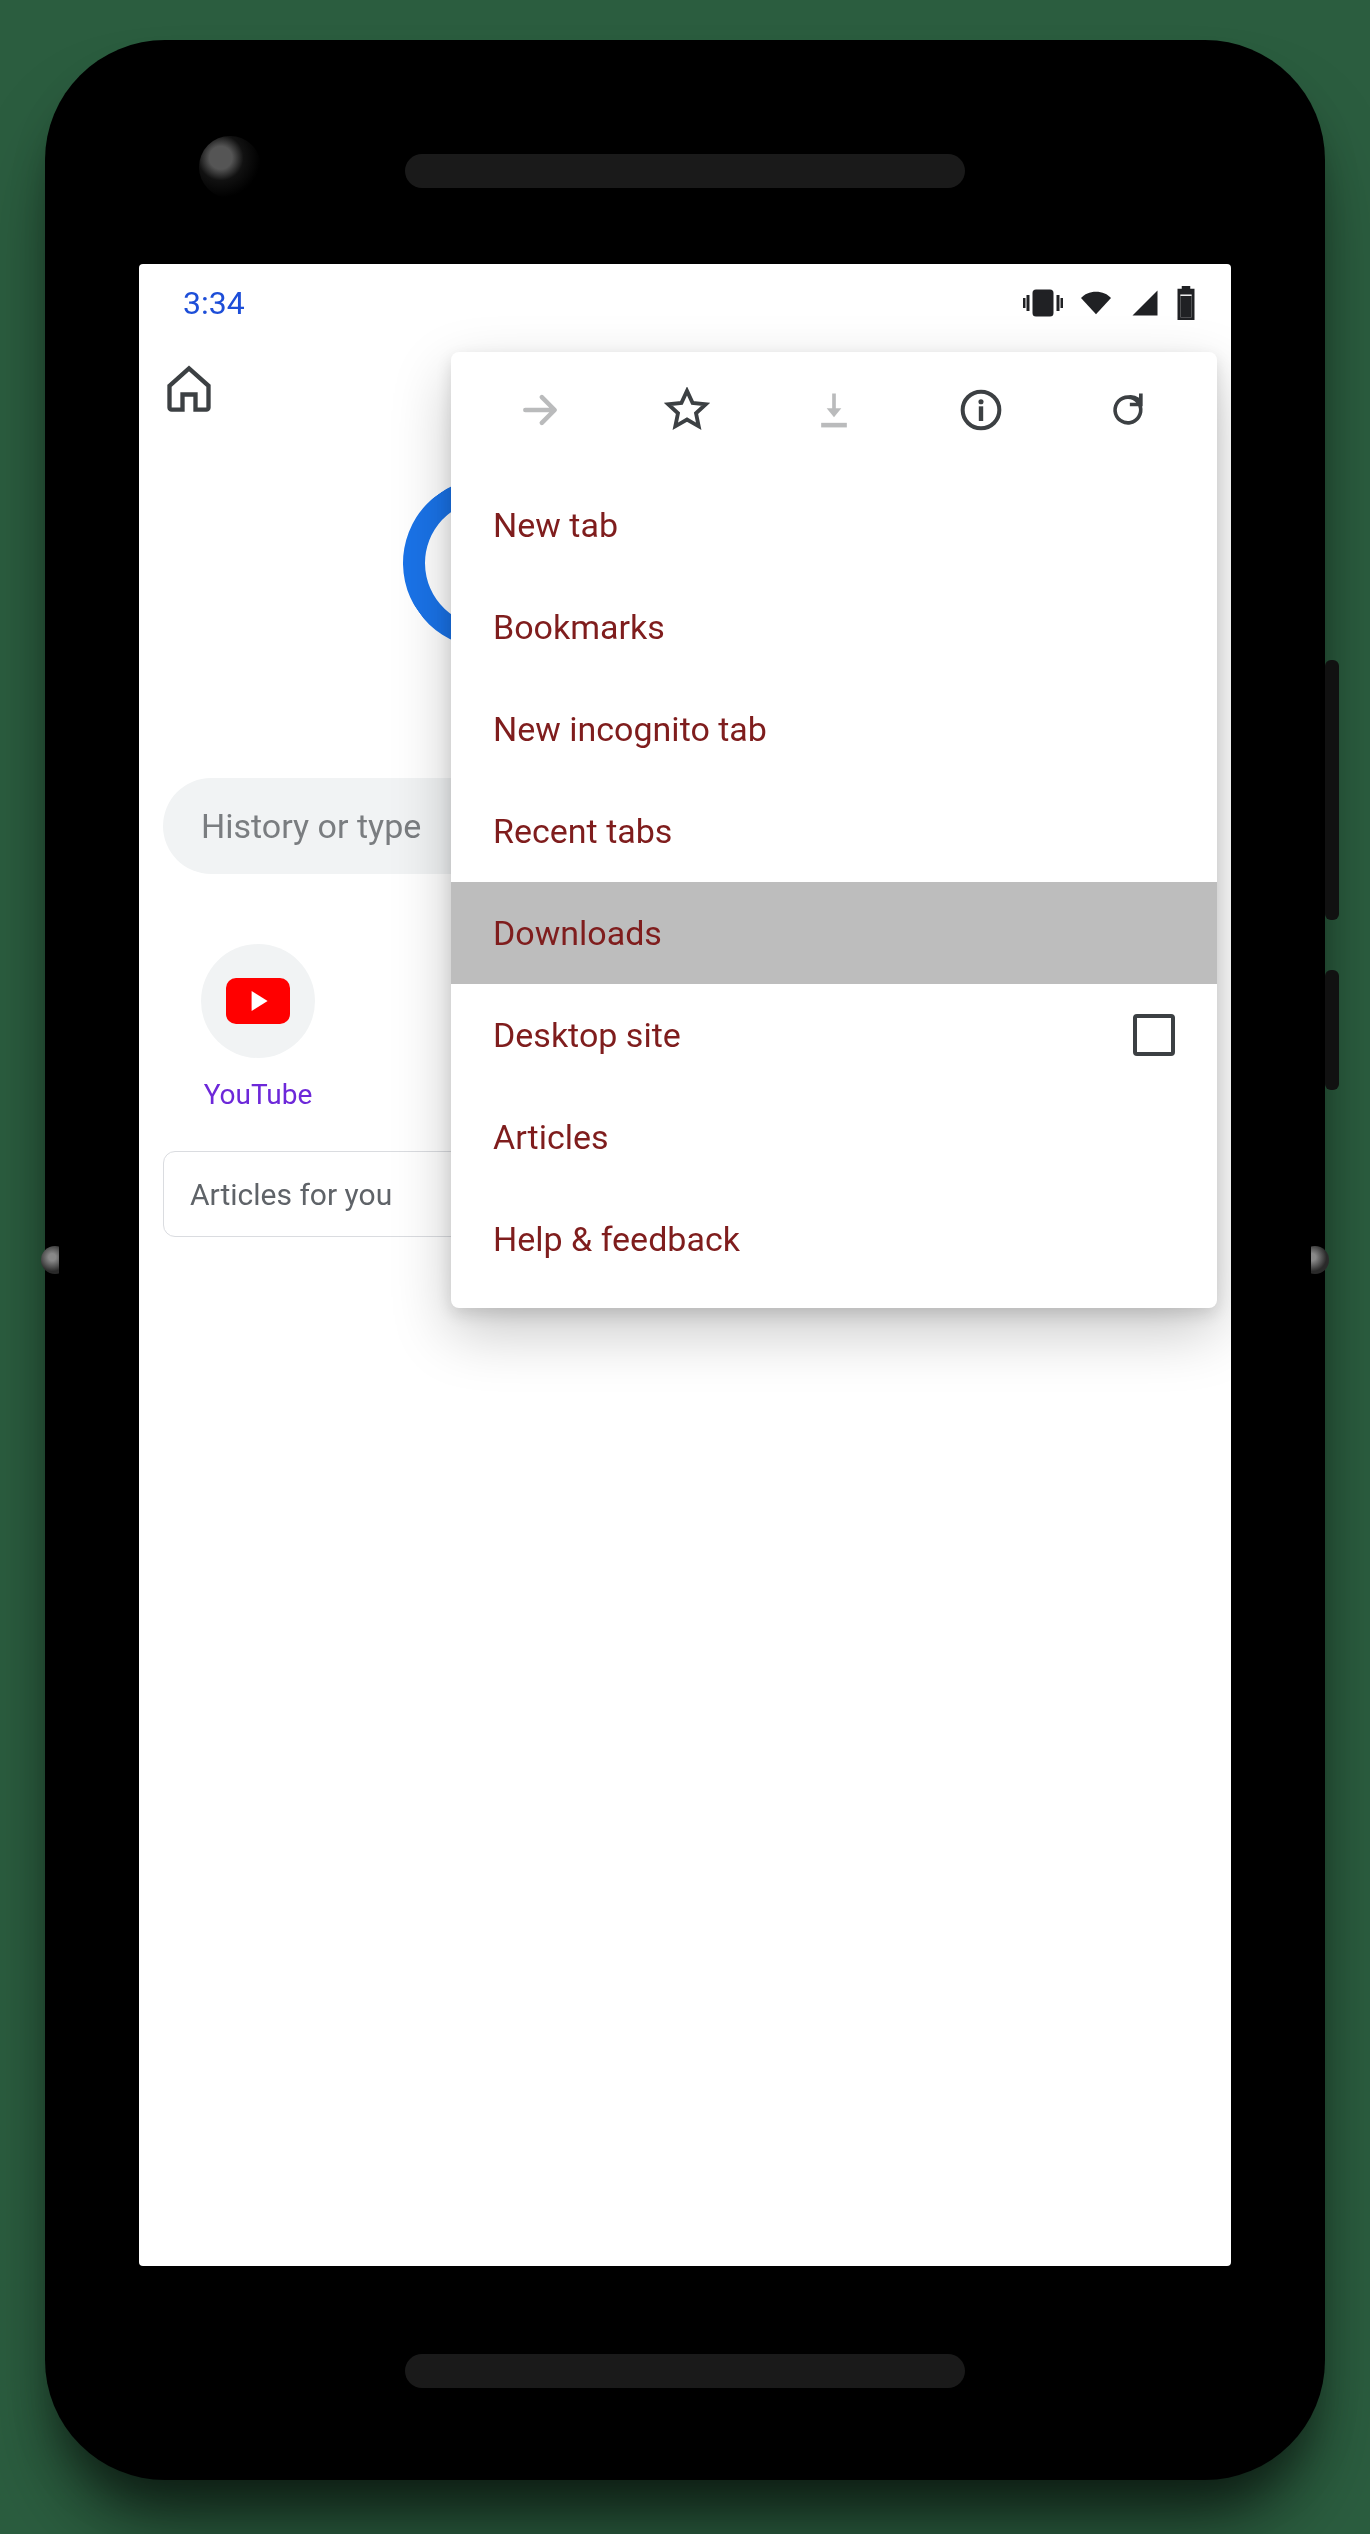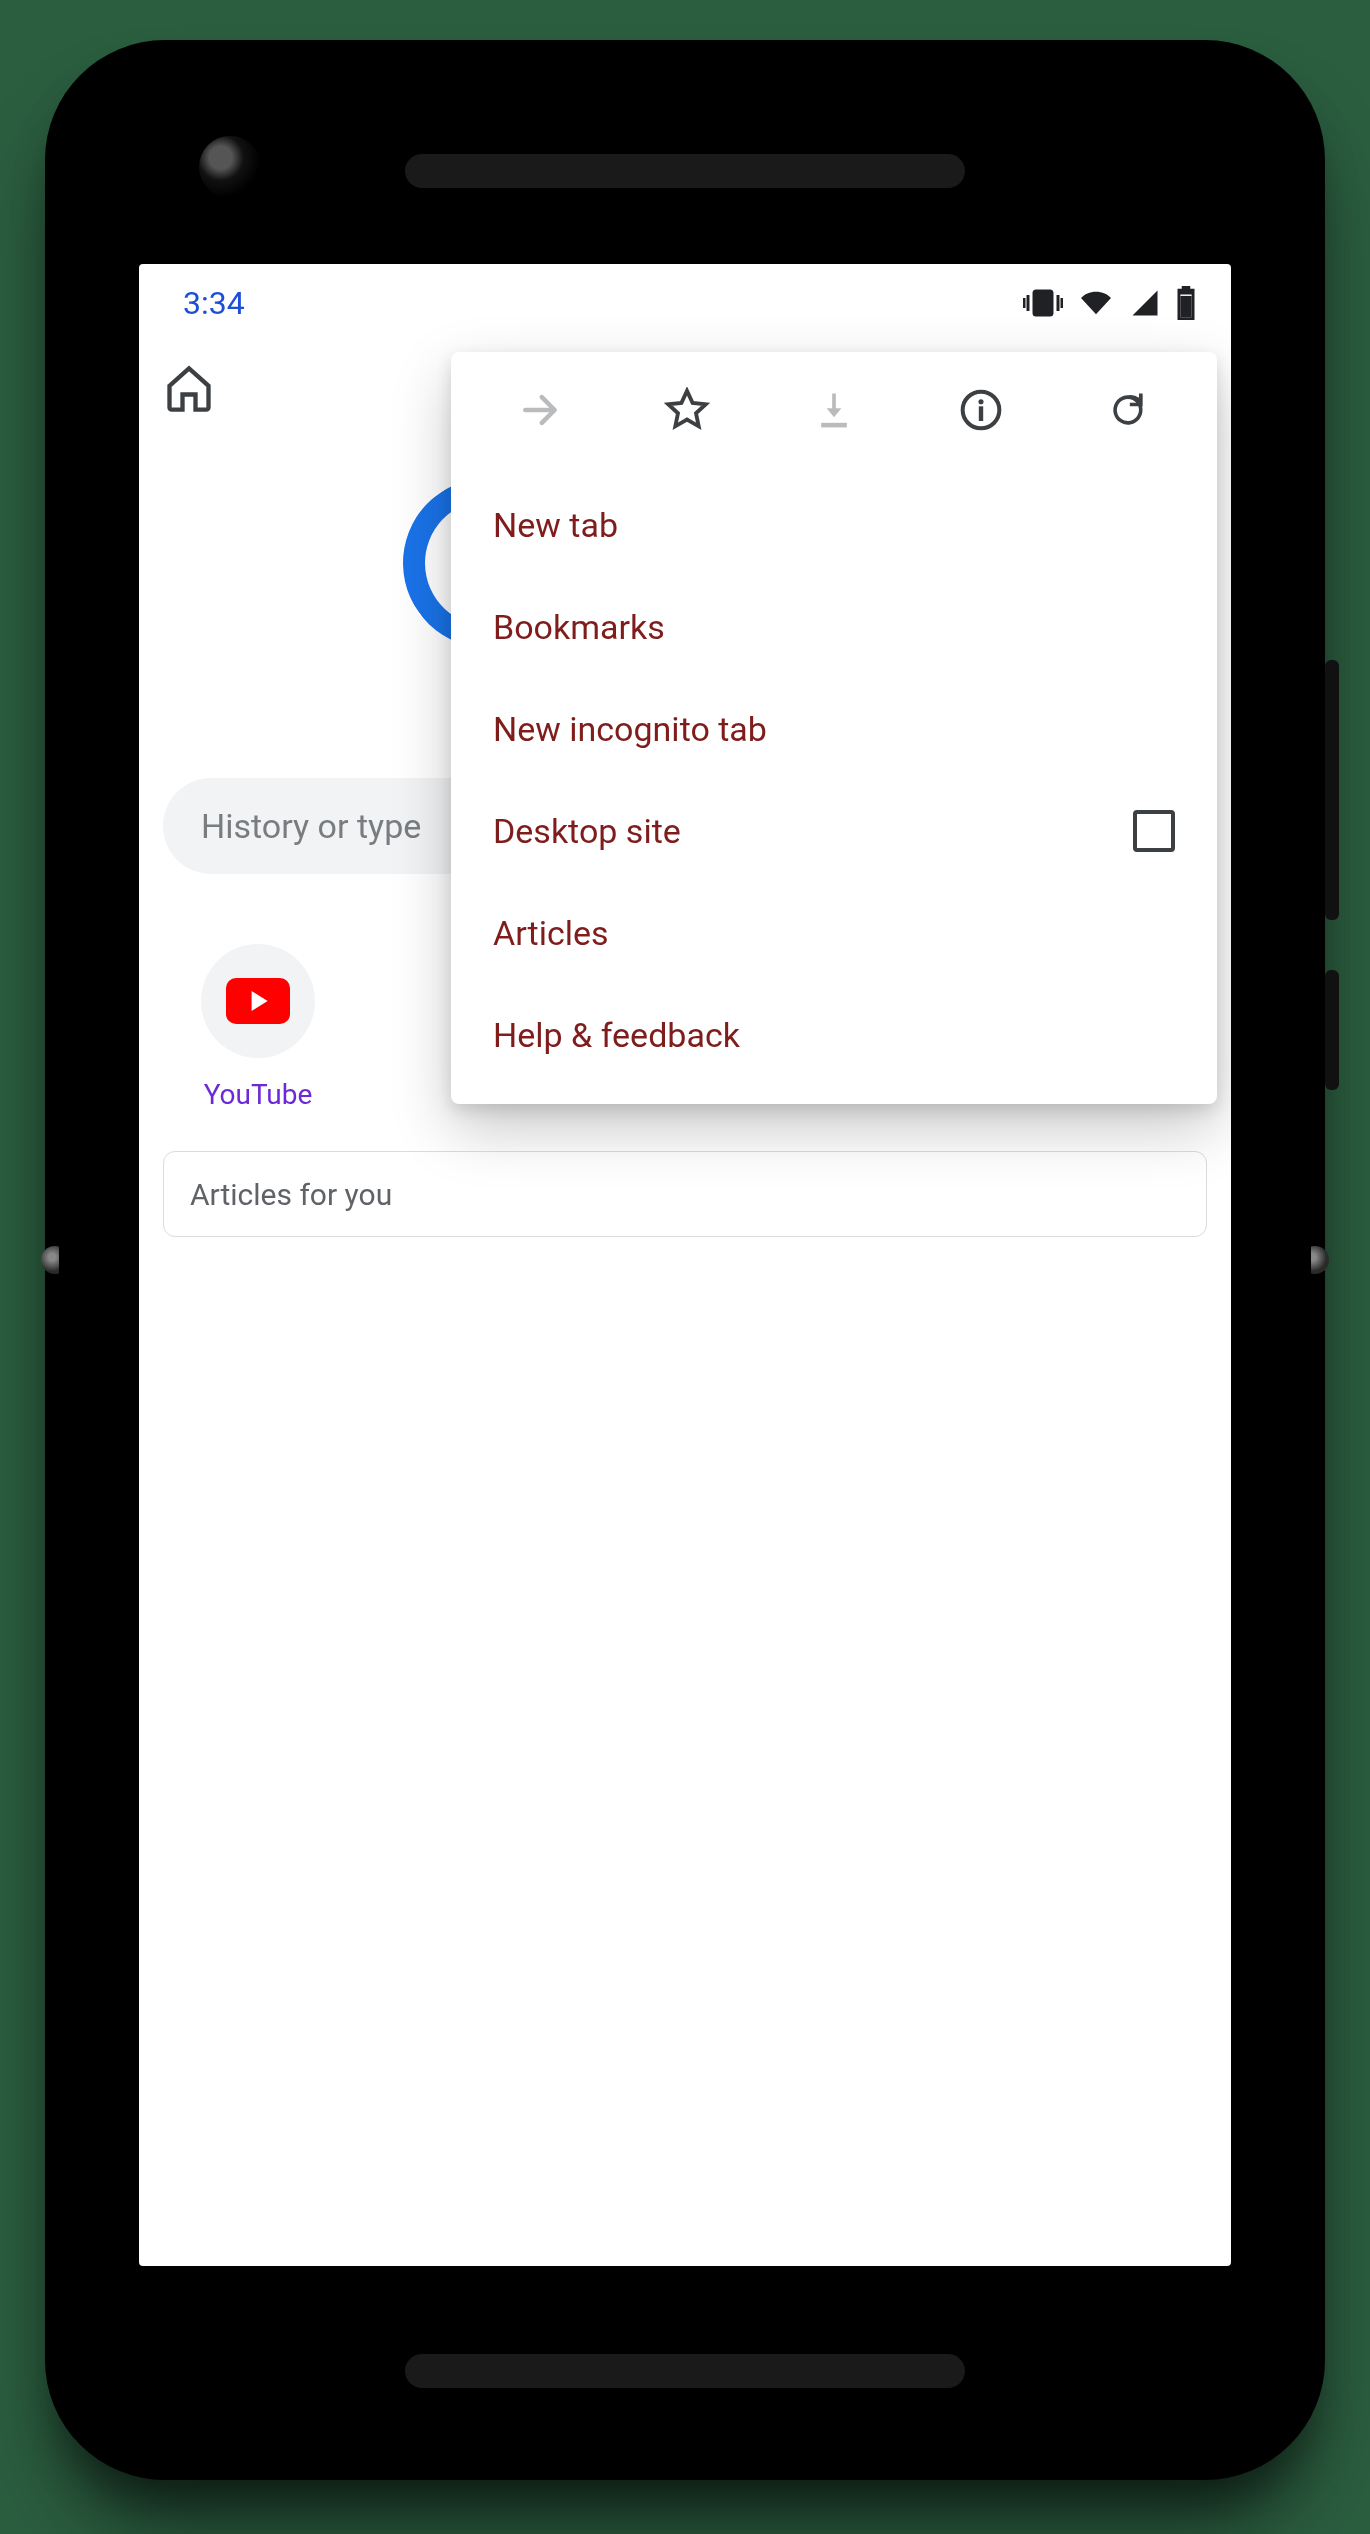--- a/index.html
+++ b/index.html
@@ -219,20 +219,26 @@
           <div class="menu-item">
             <span>New tab</span>
           </div>
           <div class="menu-item">
             <span>Bookmarks</span>
           </div>
           <div class="menu-item">
             <span>New incognito tab</span>
           </div>
           <div class="menu-item">
+            <span>Recent tabs</span>
+          </div>
+          <div class="menu-item highlight">
+            <span>Downloads</span>
+          </div>
+          <div class="menu-item">
             <span>Desktop site</span>
             <span class="menu-check"></span>
           </div>
           <div class="menu-item">
             <span>Articles</span>
           </div>
           <div class="menu-item">
             <span>Help &amp; feedback</span>
           </div>
         </div>

